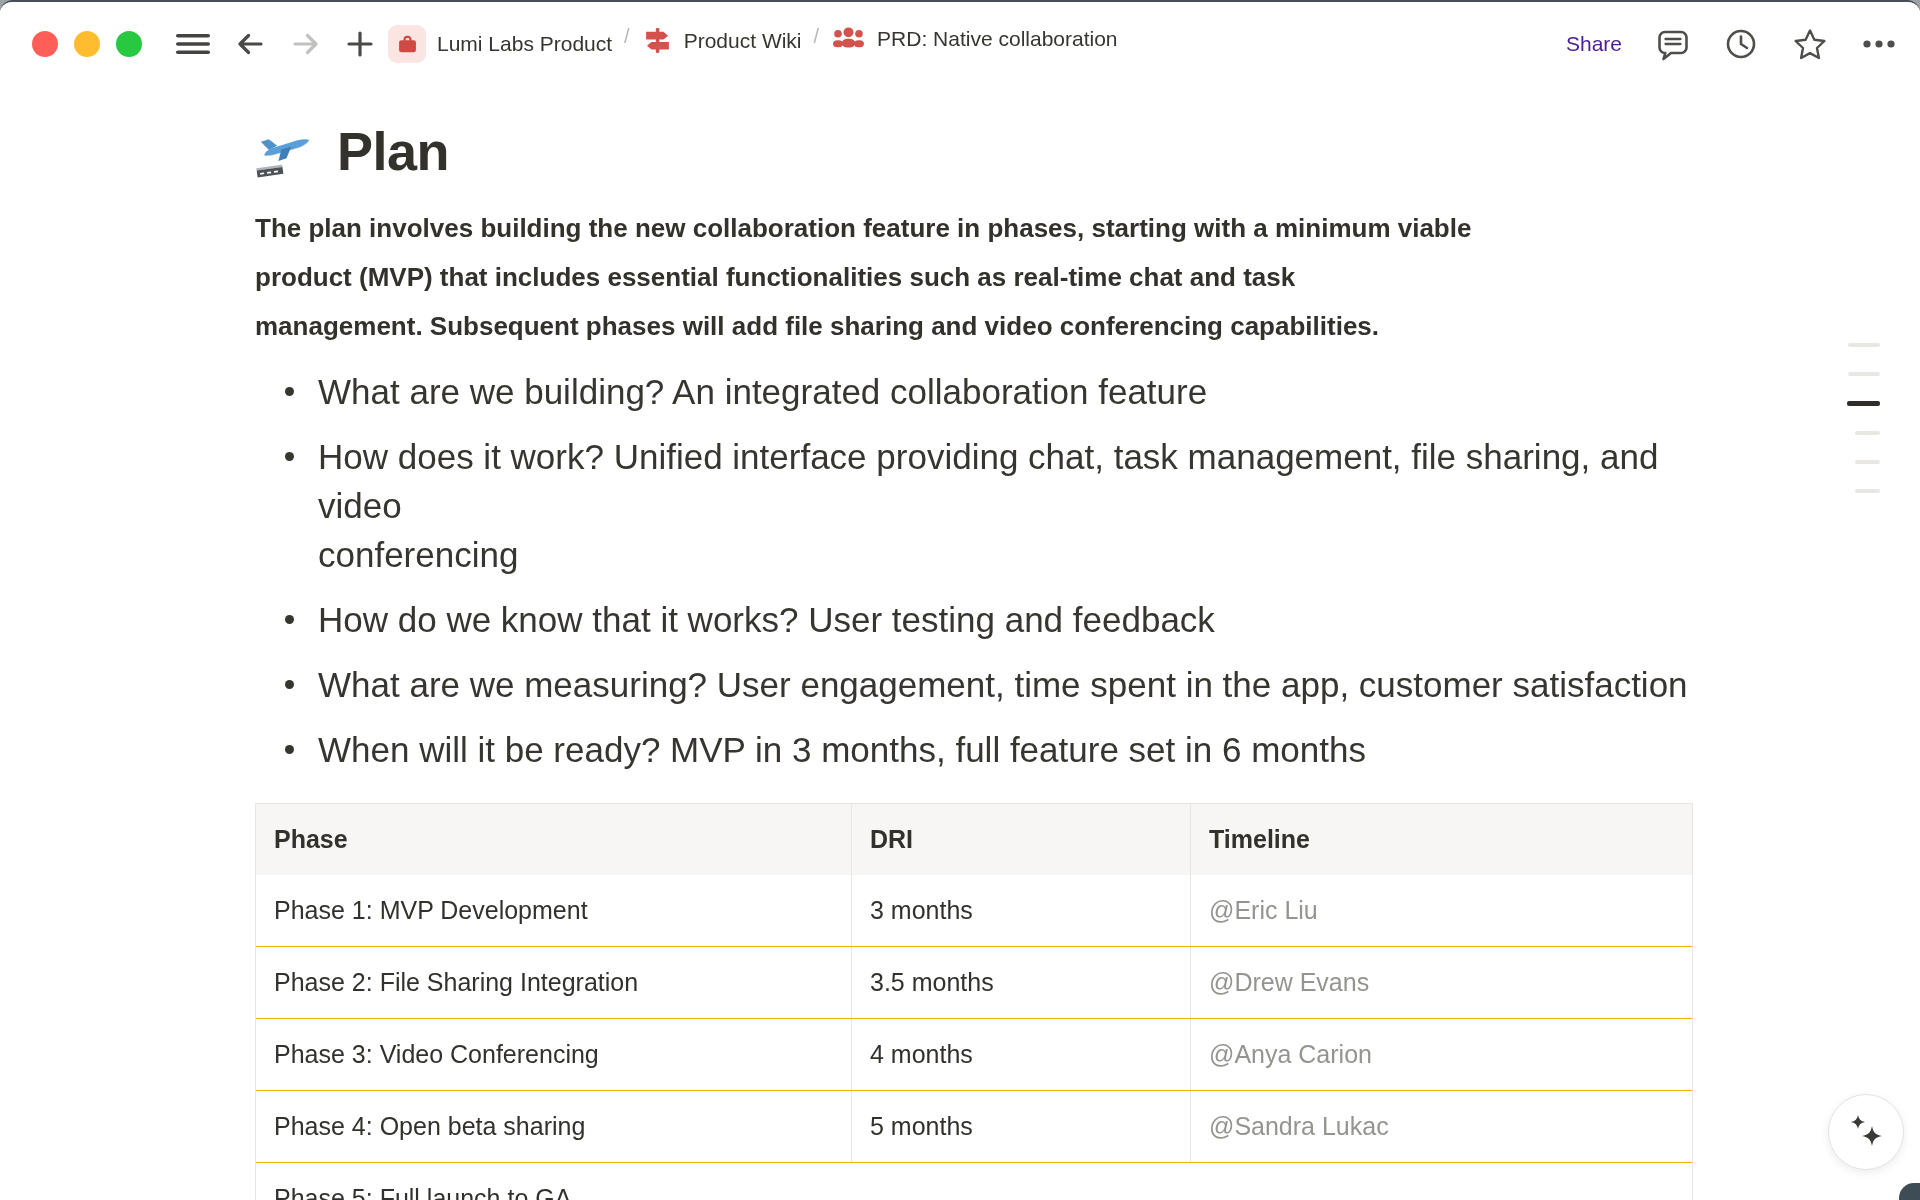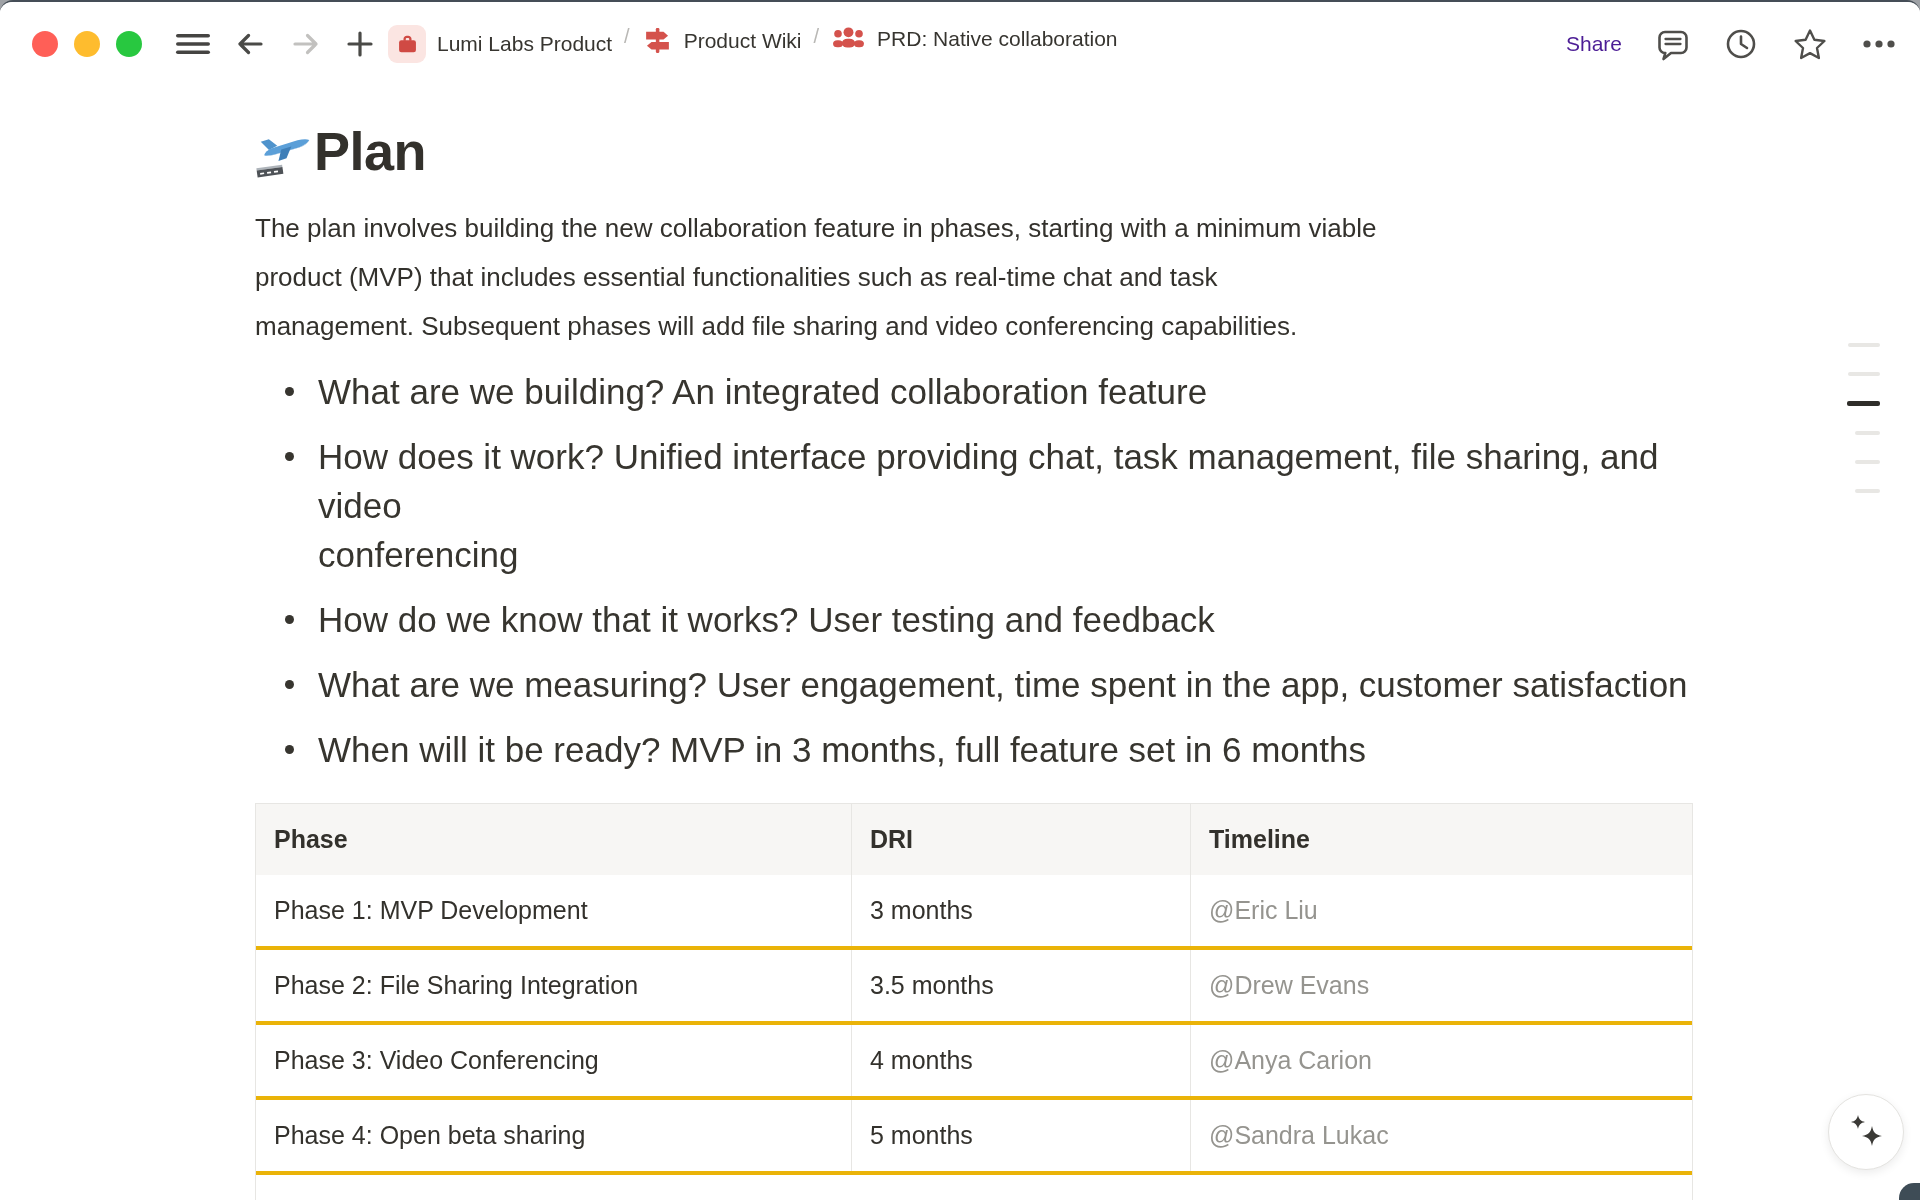--- a/index.html
+++ b/index.html
@@ -33,34 +33,34 @@
   .crumb{ display:flex; align-items:center; gap:11px; cursor:pointer; white-space:nowrap; }
   .crumb-label{ font-weight:500; }
   .sep{ color:#b9b8b5; margin:0 12px; font-size:20px; }
   .chip{ width:38px; height:38px; border-radius:9px; background:#fbe5e2;
          display:flex; align-items:center; justify-content:center; }
   .right-actions{ margin-left:auto; display:flex; align-items:center; gap:34px; padding-right:6px; }
   .share{ background:none; border:none; font-size:21px; color:#4c1d95; cursor:pointer;
           font-family:inherit; font-weight:500; }
   
   .content{ margin-left:255px; width:1460px; }
-  .doc-title{ margin-top:34px; display:flex; align-items:center; gap:1px; }
+  .doc-title{ margin-top:34px; display:flex; align-items:center; gap:24px; }
   .doc-title h1{ font-size:54px; font-weight:700; letter-spacing:-0.5px; color:#33312c; }
   .emoji-btn{ background:none; border:none; cursor:pointer; padding:0; line-height:0; }
-  .intro{ margin-top:22px; font-size:26px; line-height:49px; color:#33312c; white-space:pre-line; }
+  .intro{ margin-top:22px; font-size:26px; line-height:49px; color:#33312c; white-space:pre-line;font-weight:bold; }
   .bullets{ list-style:none; margin-top:16px; }
   .bullets li{ position:relative; padding-left:63px; font-size:35px; line-height:49px;
                margin-bottom:16px; }
   .dot{ position:absolute; left:30px; top:20px; width:9px; height:9px; border-radius:50%;
         background:#37352f; }
   .li-text{ white-space:pre-line; }
   
   .table{ width:1438px; margin-top:29px; border:1px solid #e7e6e3; }
   .tr{ display:grid; grid-template-columns:596px 339px 423px; }
-  .tr + .tr{ border-top:4px solid #eab308; }
+  .tr + .tr{ border-top:1px solid #eab308; }
   .td{ height:71px; display:flex; align-items:center; padding:0 18px; font-size:25px;
        border-right:1px solid #e7e6e3; color:#33312c; cursor:text; }
   .td:last-child{ border-right:none; }
   .thead{ background:#f7f6f4; }
   .thead .td{ font-weight:600; }
   .tbody .td:nth-child(3){ color:#95948f; }
   
   .toc{ position:absolute; right:40px; top:341px; display:flex; flex-direction:column;
         align-items:flex-end; }
   .toc-bar{ height:4px; border-radius:2px; background:#e8e7e4; width:32px; margin-bottom:25px;

